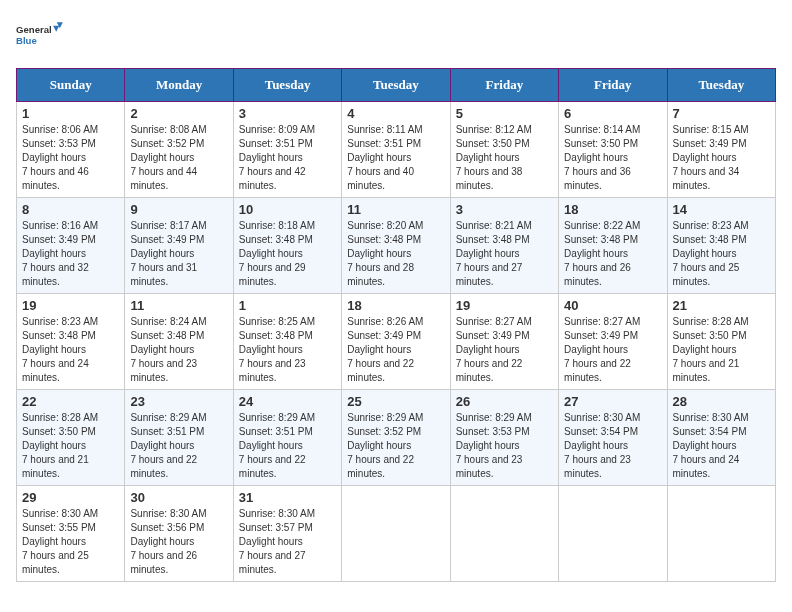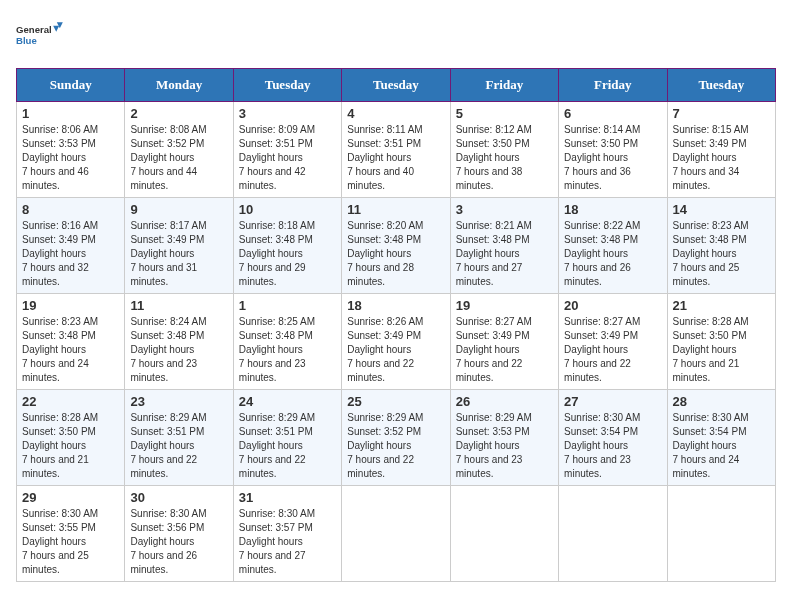--- a/index.html
+++ b/index.html
@@ -277,21 +277,21 @@
         <td>
         <span class="day-num">19</span>
         <div class="day-info">
           Sunrise: 8:27 AM<br>
           Sunset: 3:49 PM<br>
           Daylight hours<br>
           7 hours and 22 minutes.
         </div>
       </td>
         <td>
-        <span class="day-num">20</span>
+        <span class="day-num">40</span>
         <div class="day-info">
           Sunrise: 8:27 AM<br>
           Sunset: 3:49 PM<br>
           Daylight hours<br>
           7 hours and 22 minutes.
         </div>
       </td>
         <td>
         <span class="day-num">21</span>
         <div class="day-info">

